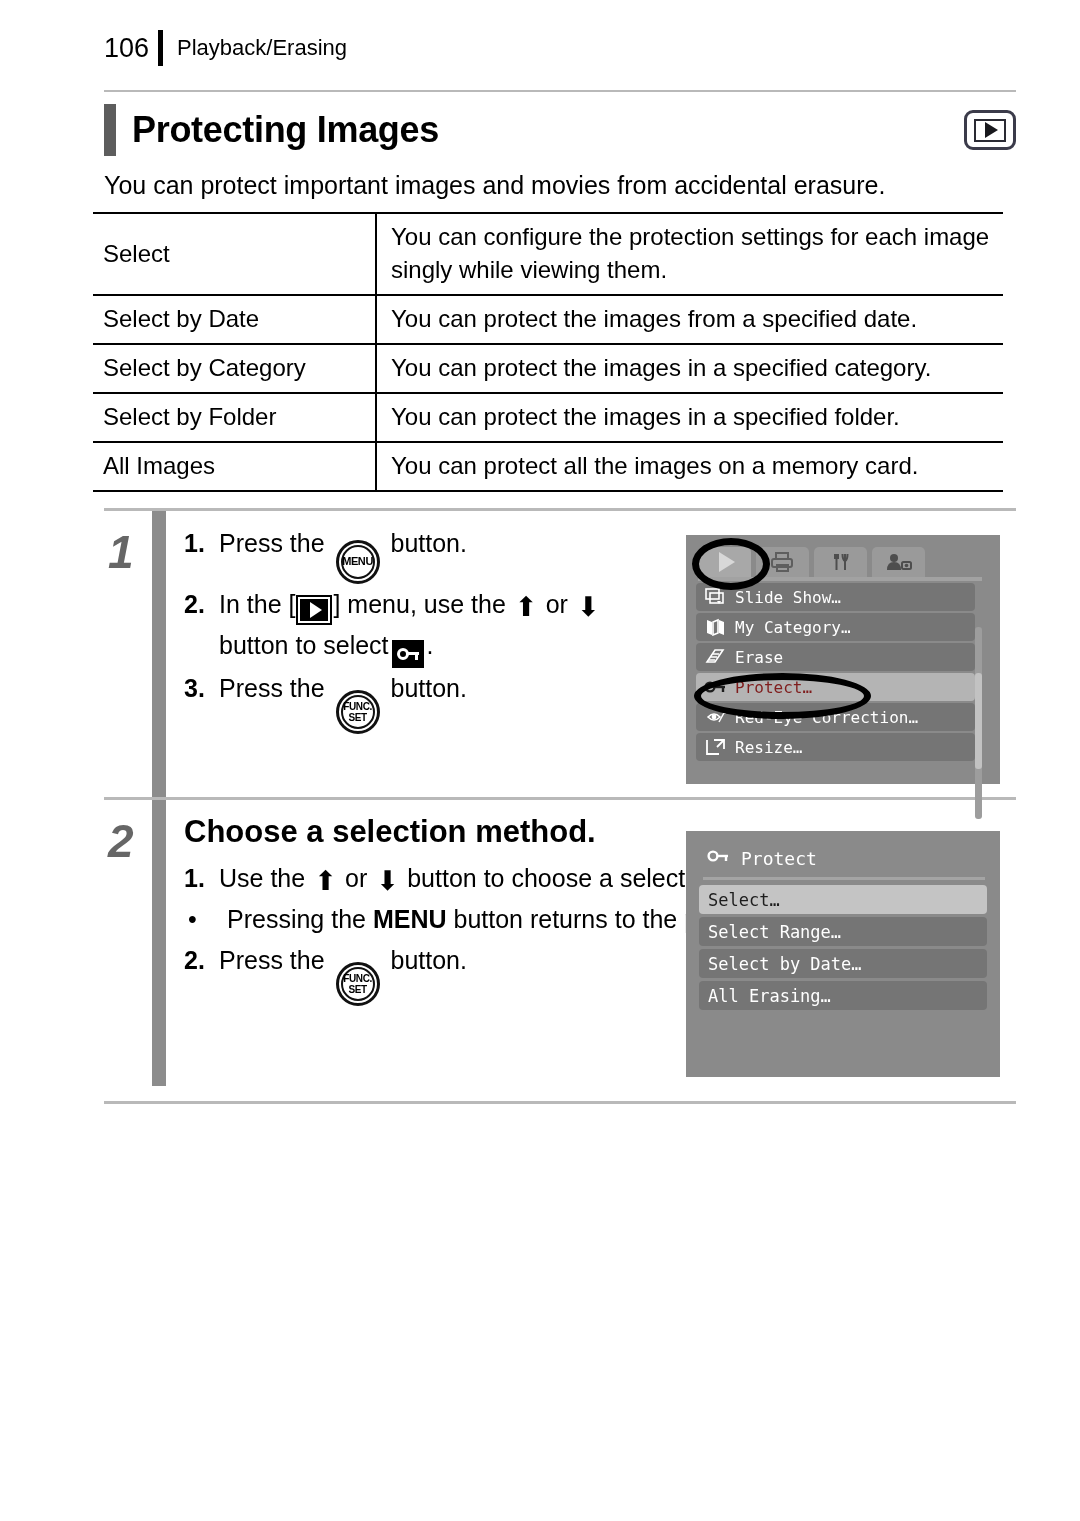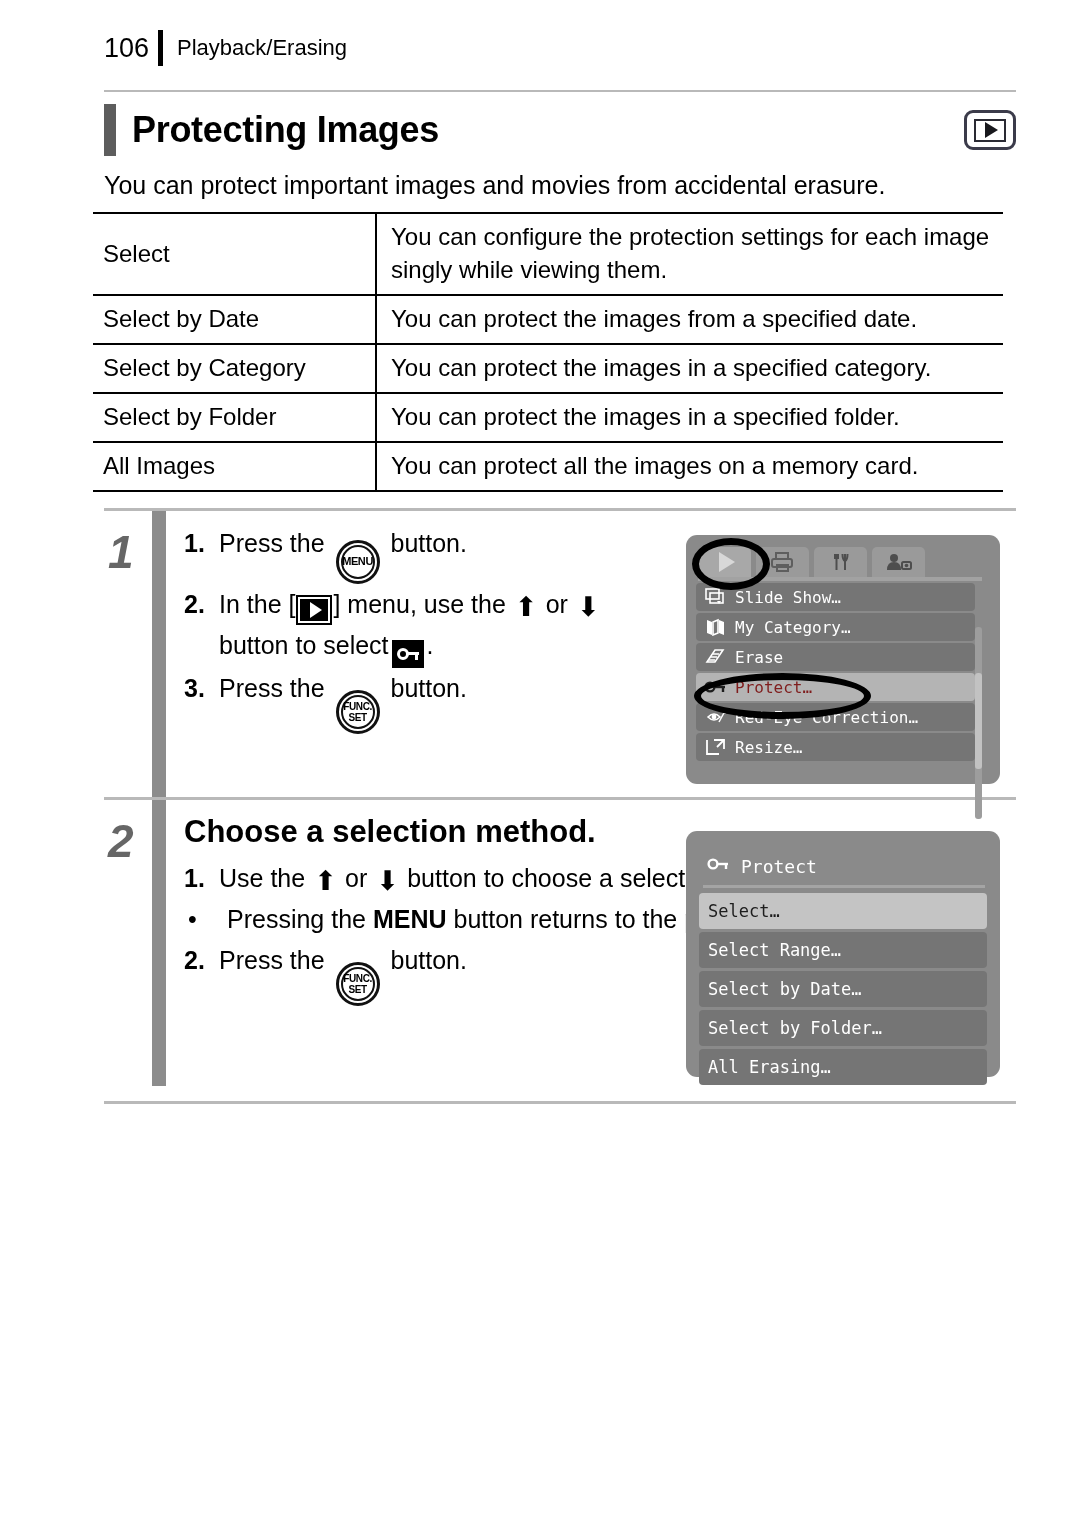--- a/index.html
+++ b/index.html
@@ -289,21 +289,20 @@
     line-height: 27px;
     vertical-align: -3px;
     margin: 0 2px;
   }
 
   
   .lcd {
     position: absolute;
     background: #8a8a8a;
     box-sizing: border-box;
-    border-radius: 11px;
   }
   #lcd-playmenu {
     left: 686px;
     top: 535px;
     width: 314px;
     height: 249px;
     padding: 9px 10px 9px 10px;
   }
   #lcd-protect {
     left: 686px;
@@ -395,35 +394,34 @@
     background: #c2c2c2;
     border-radius: 3px;
   }
 
   
   .lcd-title {
     display: flex;
     align-items: center;
     height: 30px;
     padding-left: 8px;
-    margin-top: 8px;
   }
   .lcd-title .t-label {
     font-family: "DejaVu Sans Mono", monospace;
     font-size: 18px;
     color: #ffffff;
     margin-left: 10px;
   }
   .lcd-title-sep {
     height: 3px;
     background: #a4a4a4;
     margin: 4px 2px 5px 4px;
   }
   .opt-item {
-    height: 36px;
+    height: 29px;
     background: #757575;
     margin-bottom: 3px;
     border-radius: 4px;
     display: flex;
     align-items: center;
     padding-left: 9px;
     box-sizing: border-box;
   }
   .opt-item.selected { background: #c4c4c4; }
   .opt-item .opt-label {
@@ -736,19 +734,16 @@
     <div class="opt-item selected">
       <span class="opt-label">Select…</span>
     </div>
     <div class="opt-item">
       <span class="opt-label">Select Range…</span>
     </div>
     <div class="opt-item">
       <span class="opt-label">Select by Date…</span>
     </div>
     <div class="opt-item">
-      <span class="opt-label">Select by Folder…</span>
-    </div>
-    <div class="opt-item">
       <span class="opt-label">All Erasing…</span>
     </div>
   </div>
 </div>
 
 </body></html>

